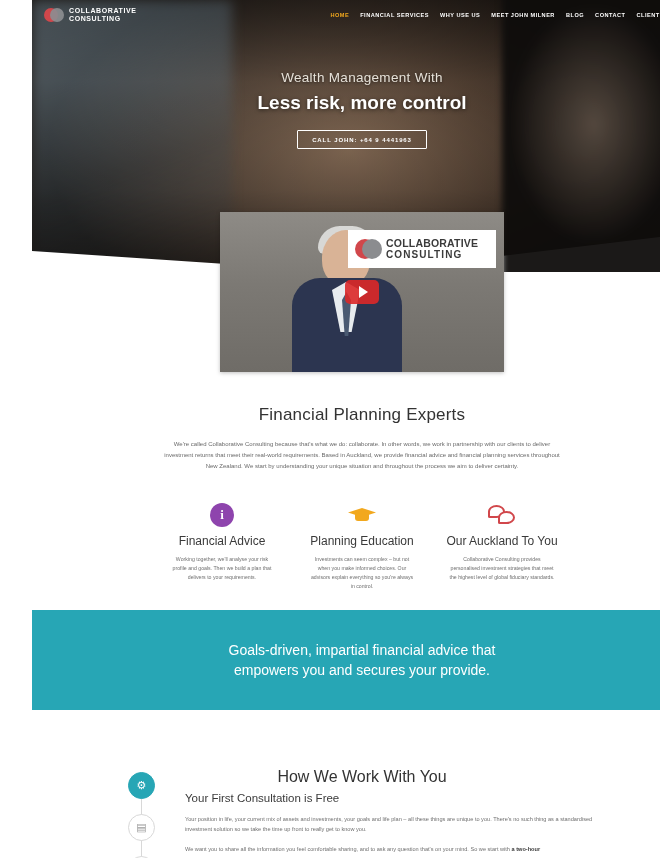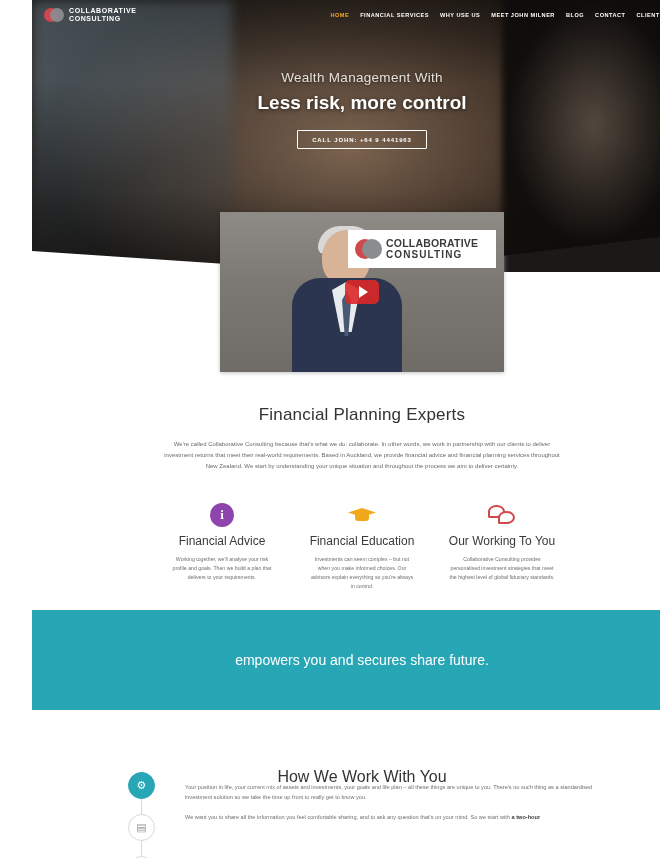--- a/index.html
+++ b/index.html
@@ -295,48 +295,50 @@
       <div class="f-title">Financial Advice</div>
       <div class="f-desc">Working together, we'll analyse your risk profile and goals. Then we build a plan that delivers to your requirements.</div>
     </div>
     <div class="feature">
       <div class="f-icon">
         <div class="ic-cap">
             <div class="mortar"></div>
             <div class="base"></div>
           </div>
       </div>
-      <div class="f-title">Financial Education</div>
+      <div class="f-title">Planning Education</div>
       <div class="f-desc">Investments can seem complex – but not when you make informed choices. Our advisors explain everything so you're always in control.</div>
     </div>
     <div class="feature">
       <div class="f-icon">
         <div class="ic-quote">
             <div class="b1"></div>
             <div class="b2"></div>
           </div>
       </div>
-      <div class="f-title">Our Working To You</div>
+      <div class="f-title">Our Auckland To You</div>
       <div class="f-desc">Collaborative Consulting provides personalised investment strategies that meet the highest level of global fiduciary standards.</div>
     </div>
   </div>
 
   <div class="banner">
     <div class="banner-text">
-      <div>empowers you and secures share future.</div>
+      <div>Goals-driven, impartial financial advice that</div>
+      <div>empowers you and secures your provide.</div>
     </div>
   </div>
 
   <div class="how-title">How We Work With You</div>
   <div class="steps">
     <div class="rail"></div>
     <div class="step-dot d1 active">⚙</div>
     <div class="step-dot d2">▤</div>
     <div class="step-dot d3">○</div>
     <div class="step-body">
+      <div class="step-h">Your First Consultation is Free</div>
       <div class="step-p">Your position in life, your current mix of assets and investments, your goals and life plan – all these things are unique to you. There's no such thing as a standardised investment solution so we take the time up front to really get to know you.</div>
       <div class="step-p">
         <span>We want you to share all the information you feel comfortable sharing, and to ask any question that's on your mind. So we start with </span><b>a two-hour</b>
       </div>
     </div>
   </div>
 
 </div>
 
 </body></html>

